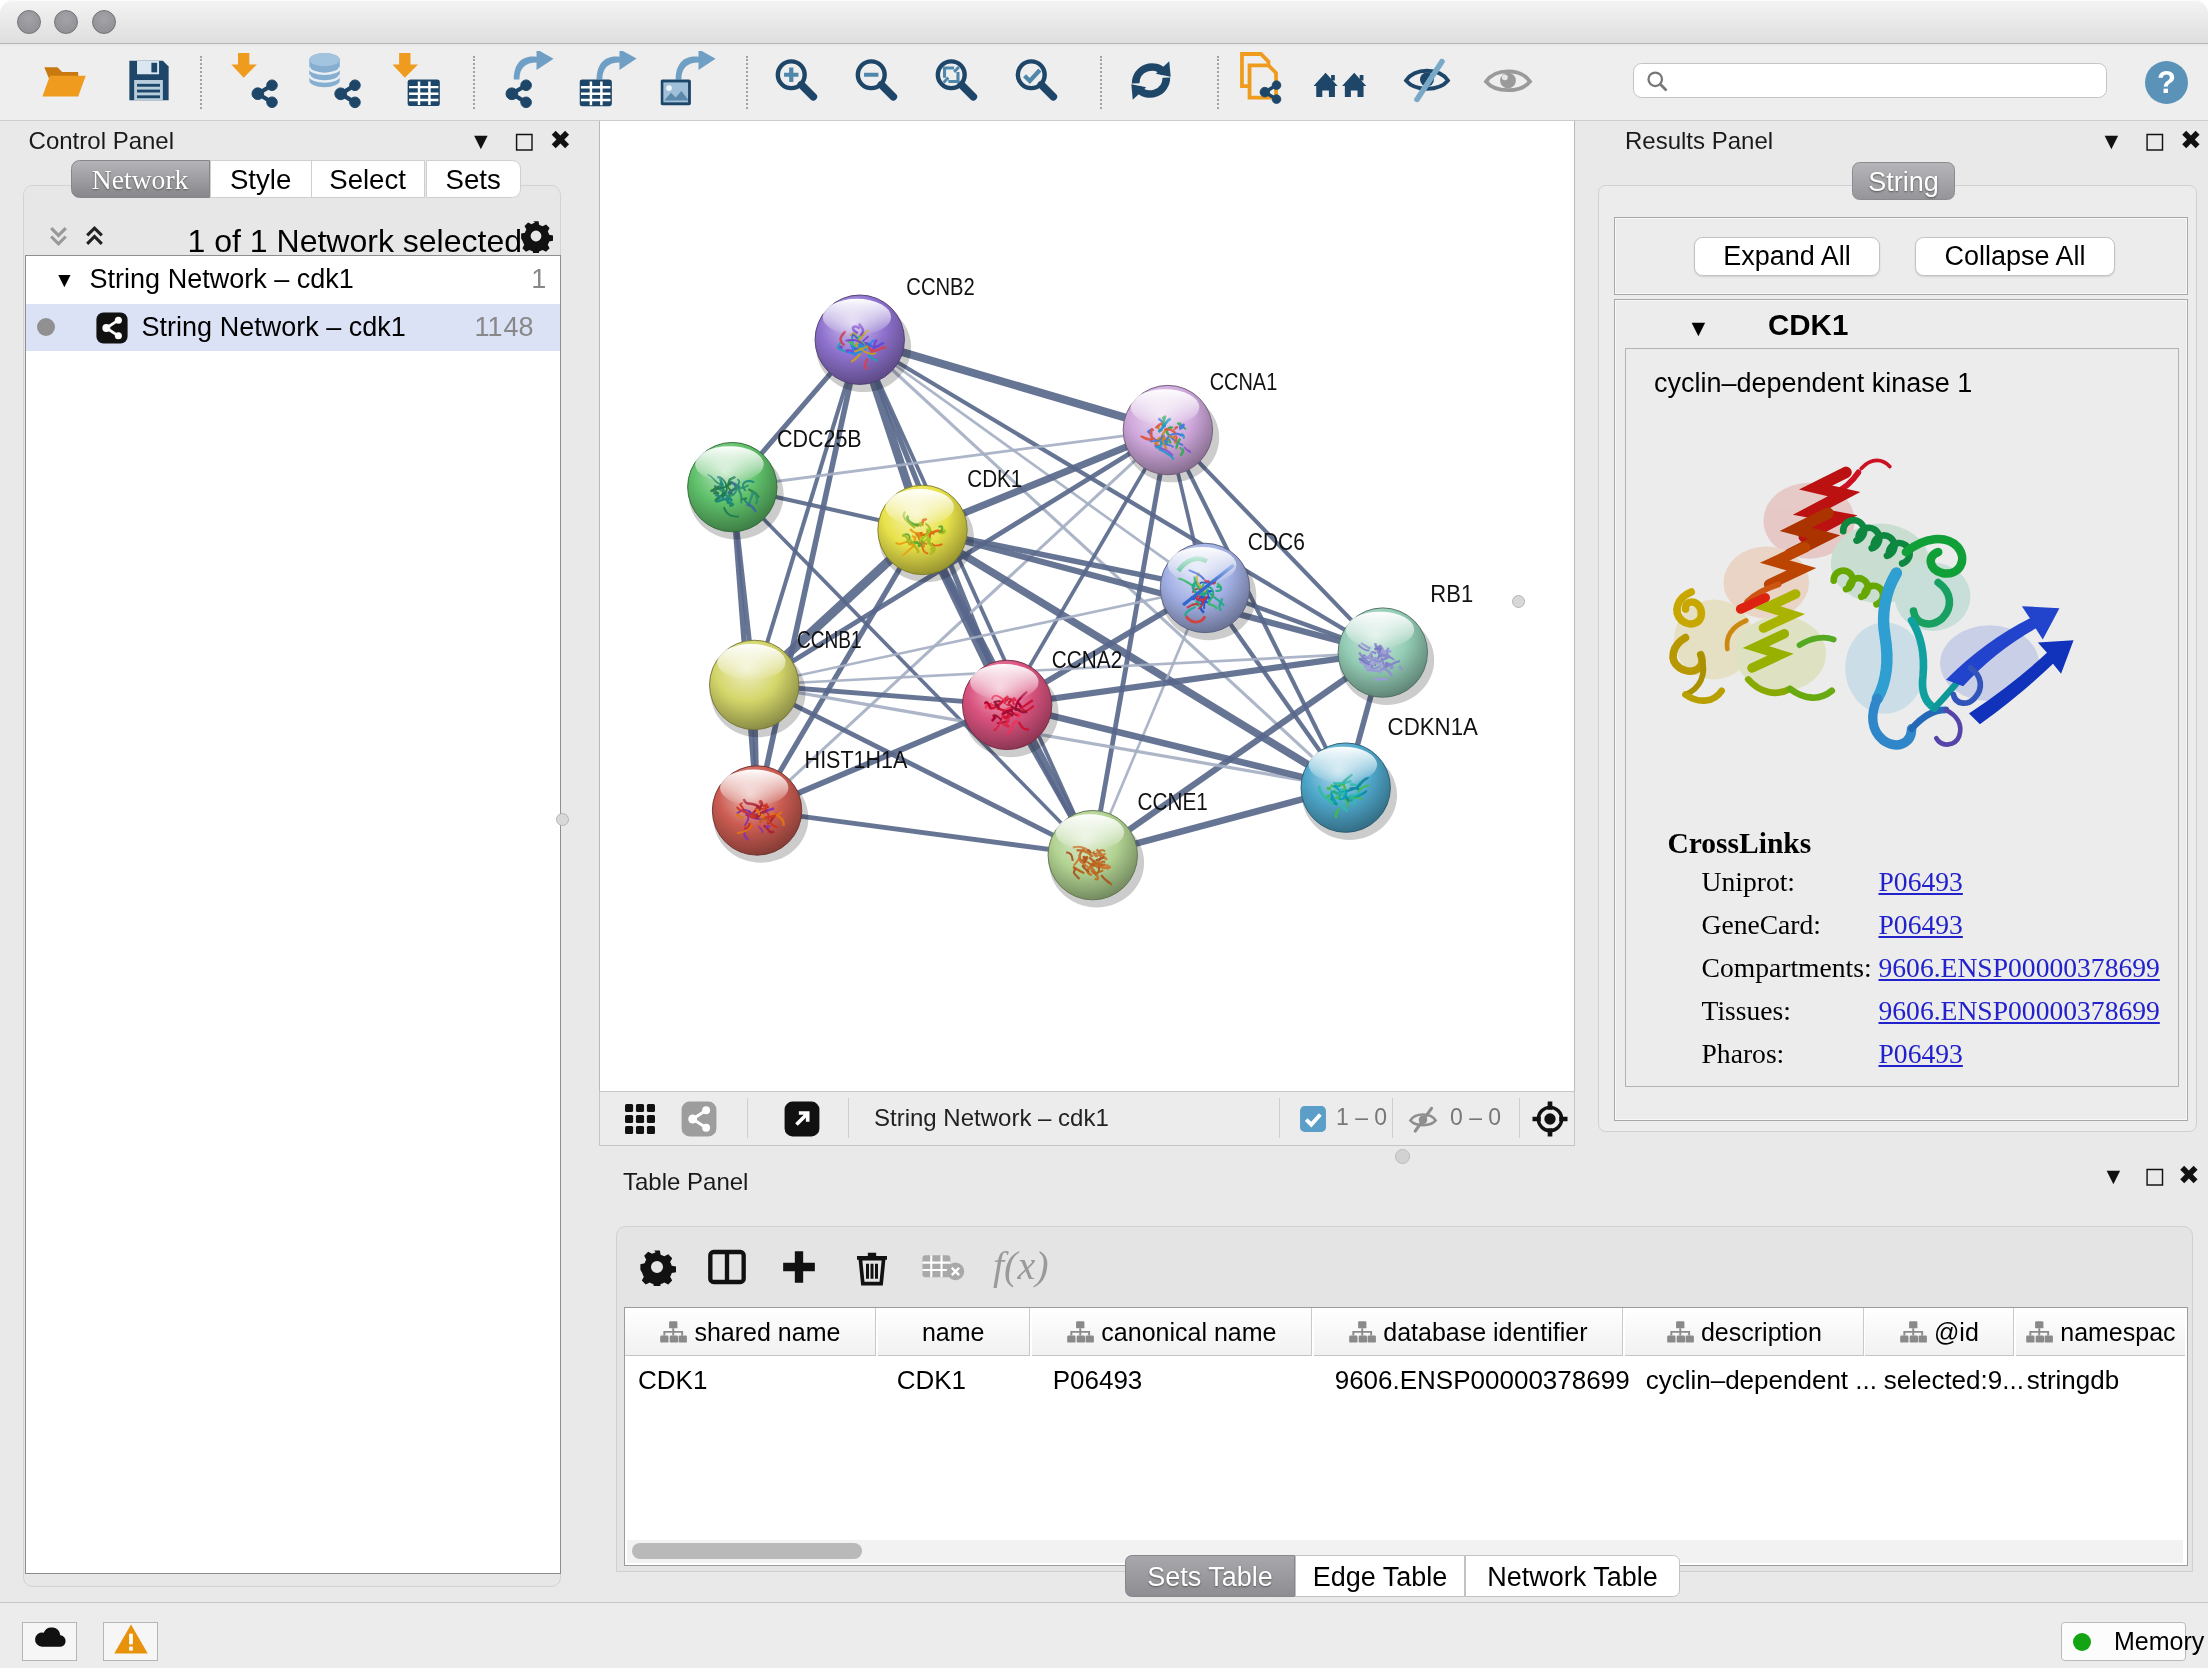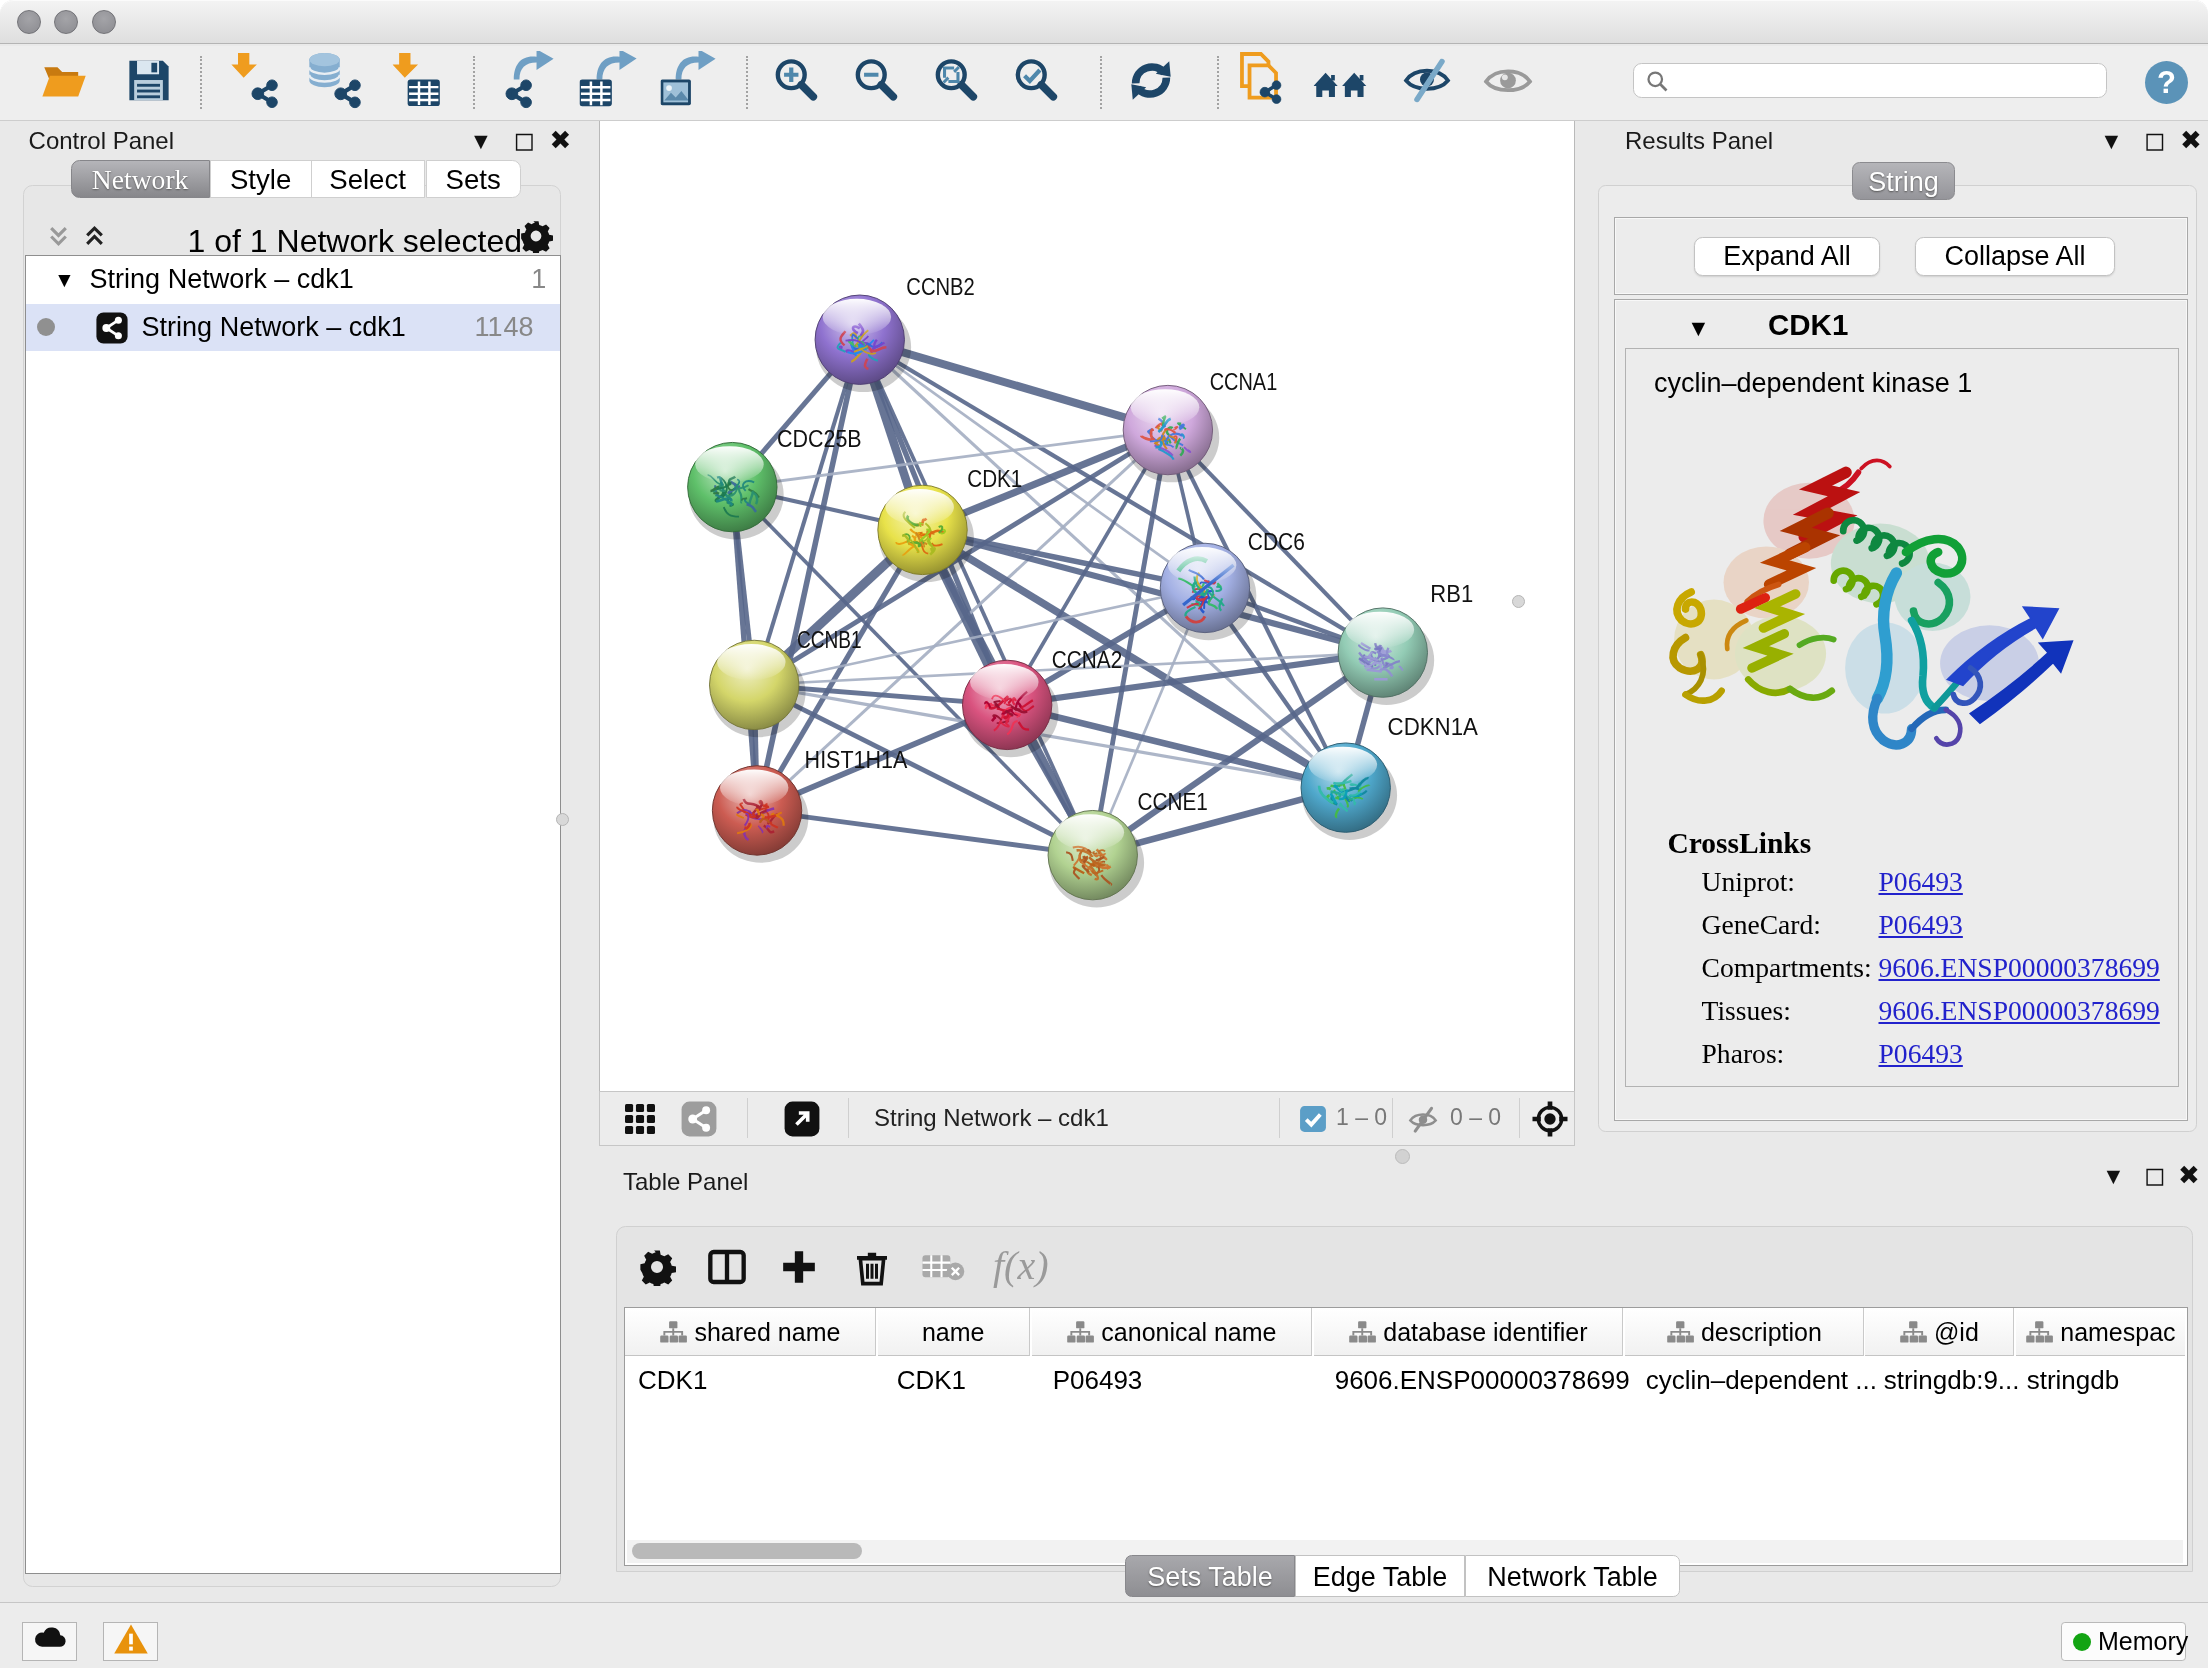--- a/index.html
+++ b/index.html
@@ -48,21 +48,21 @@
 .tpi { position:absolute; top:40px; transform:translate(-50%,-50%); }
 #ttable { position:absolute; left:6.7px; top:80px; width:1564px; height:259px; background:#fff; border:1.9px solid #9c9c9c; }
 .th { position:absolute; top:0; height:48px; border-right:1.9px solid #c9c9c9; border-bottom:1.9px solid #c4c4c4; background:linear-gradient(#ffffff,#f1f1f1); font-size:25px; line-height:48px; text-align:center; }
 .td { position:absolute; top:57px; font-size:26px; }
 #tscroll { position:absolute; left:1.9px; bottom:1.9px; height:23px; width:1556px; background:#f2f2f2; }
 #tthumb { position:absolute; left:5.7px; top:2.9px; width:230px; height:16px; background:#b9b9b9; border-radius:8.6px; }
 .btab { position:absolute; top:398px; height:42px; font-size:27px; text-align:center; line-height:42px; background:#fff; border:1px solid #c2c2c2; }
 
 #bottombar { position:absolute; left:0; top:1602px; width:100%; height:67px; background:#ececec; border-top:1.9px solid #c6c6c6; }
 .bbtn { position:absolute; top:19px; width:55px; height:39px; background:#f6f6f6; border:1.9px solid #b5b5b5; text-align:center; }
-#membtn { position:absolute; left:2061px; top:19px; width:125px; height:39px; background:#fcfcfc; border:1.9px solid #b9b9b9; border-radius:3.8px; font-size:25px; line-height:36px; padding-left:36px; }
+#membtn { position:absolute; left:2061px; top:19px; width:125px; height:39px; background:#fcfcfc; border:1.9px solid #b9b9b9; border-radius:3.8px; font-size:25px; line-height:36px; padding-left:52px; }
 #membtn::before { content:""; position:absolute; left:11.4px; top:9.5px; width:18px; height:18px; border-radius:50%; background:#13a413; }
 </style></head>
 <body>
 <div id="win">
 <div id="titlebar">
   <div class="tl" style="left:17px"></div>
       <div class="tl" style="left:54px"></div>
       <div class="tl" style="left:92px"></div>
 </div>
 <div id="toolbar">
@@ -985,21 +985,21 @@
                 <rect x="9" y="13" width="7" height="6" rx="1"></rect>
                 <rect x="16.5" y="13" width="7" height="6" rx="1"></rect>
                 <path d="M12 7 v3 M4.5 13 v-3 h15 v3 M12 10 v3" stroke="#8a8a8a" stroke-width="1.6" fill="none"></path>
               </g>
             </svg> namespac</div>
       <div class="td" style="left:13.3px">CDK1</div>
       <div class="td" style="left:272px">CDK1</div>
       <div class="td" style="left:428px">P06493</div>
       <div class="td" style="left:710px">9606.ENSP00000378699</div>
       <div class="td" style="left:1021px">cyclin–dependent ...</div>
-      <div class="td" style="left:1259px">stringdb:9...</div>
+      <div class="td" style="left:1259px">selected:9...</div>
       <div class="td" style="left:1402px">stringdb</div>
       <div id="tscroll">
             <div id="tthumb"></div>
           </div>
     </div>
   </div>
   <div class="btab" style="left:526px;width:170px;background:linear-gradient(#a8a8ac,#8e8e92);color:#fff;border-color:#88888c;border-radius:6.7px 0 0 6.7px;text-shadow:0 1px 1.9px #555">Sets Table</div>
   <div class="btab" style="left:696px;width:170px">Edge Table</div>
   <div class="btab" style="left:866px;width:215px;border-radius:0 6.7px 6.7px 0">Network Table</div>
 </div>

